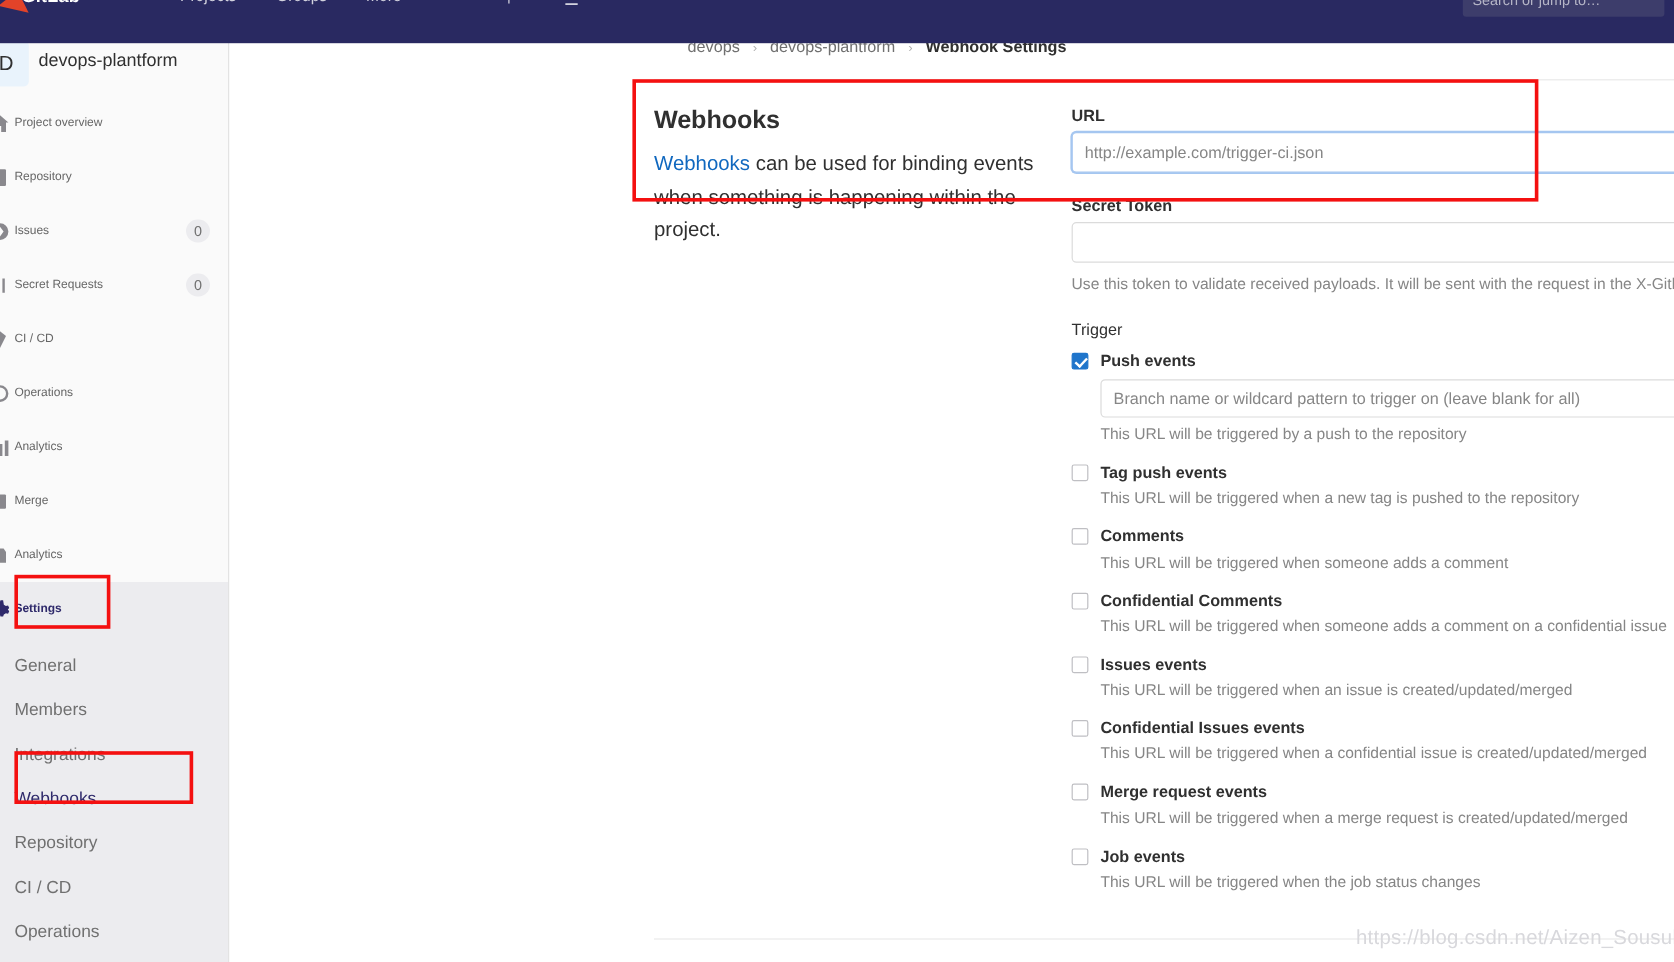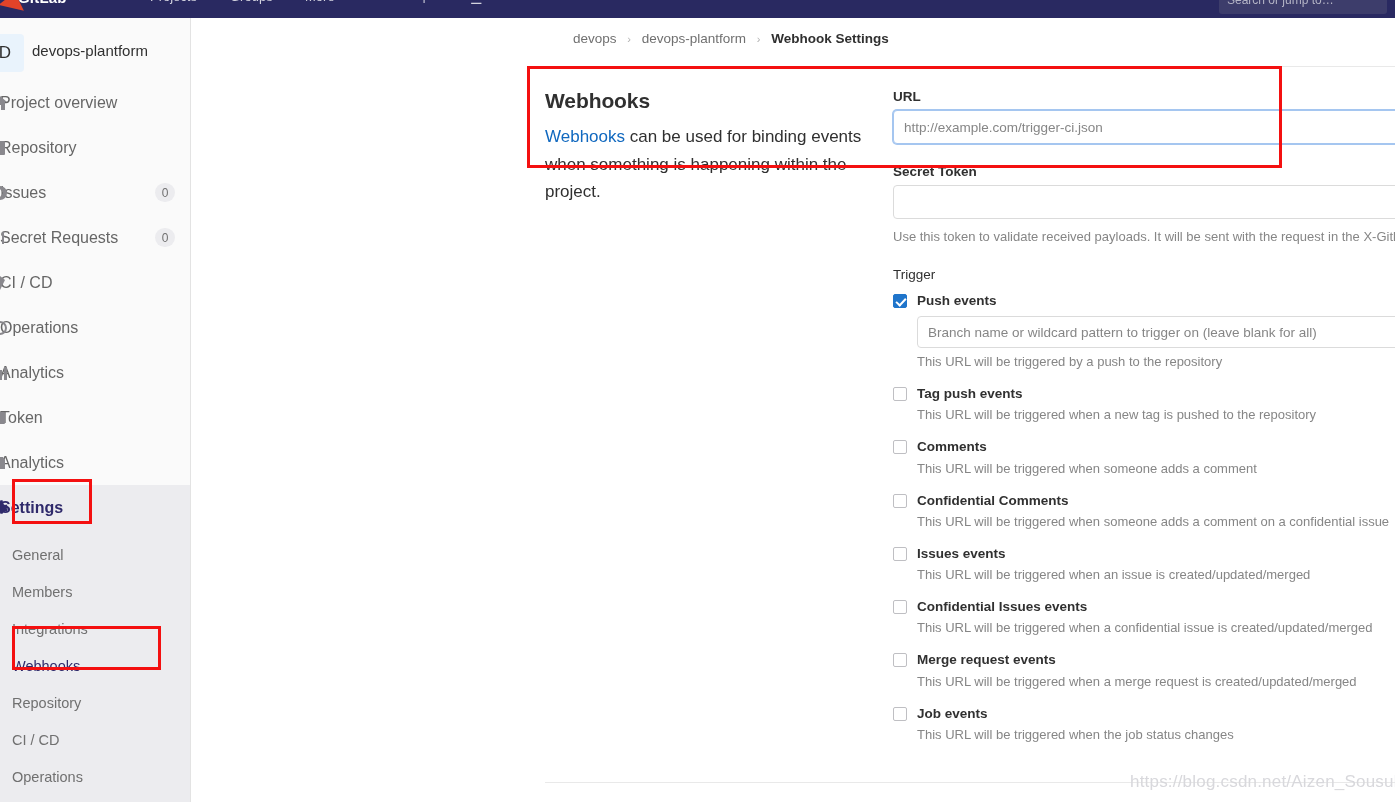--- a/index.html
+++ b/index.html
@@ -7,21 +7,21 @@
     width: 1395px; height: 802px;
     overflow: hidden;
     font-family: "Liberation Sans", sans-serif;
     background: #fff;
     -webkit-font-smoothing: antialiased;
   }
   #app { position: relative; width: 1395px; height: 802px; overflow: hidden; }
 
   
   .topbar {
-    position: absolute; top: 0; left: 0; width: 1395px; height: 18px;
+    position: absolute; top: 0; left: 0; width: 1395px; height: 36px;
     background: #292961; overflow: hidden; z-index: 40;
   }
   .tb-logo {
     position: absolute; left: 18px; top: -11px;
     color: #fff; font-size: 15px; font-weight: bold; letter-spacing: .2px;
   }
   .tb-tri {
     position: absolute; left: 0px; top: -8px; width: 0; height: 0;
     border-left: 13px solid transparent; border-right: 13px solid transparent;
     border-bottom: 16px solid #e24329; transform: rotate(13deg);
@@ -63,21 +63,21 @@
   .nav-item {
     position: relative; height: 45px; display: flex; align-items: center;
     padding-left: 0px; cursor: pointer;
   }
   .nav-item .ic {
     position: absolute; left: -9px; width: 18px; height: 18px;
     display: flex; align-items: center; justify-content: center;
     color: #89888d;
   }
   .nav-item .lbl {
-    font-size: 16px; color: #666; white-space: nowrap;
+    margin-left: 12px; font-size: 10px; color: #666; white-space: nowrap;
   }
   .nav-item .badge {
     position: absolute; right: 16px; top: 13px;
     min-width: 20px; height: 19px; border-radius: 10px;
     background: #ececef; color: #707070; font-size: 12px;
     display: flex; align-items: center; justify-content: center; padding: 0 6px;
   }
   .nav-item.active { background: #ececef; }
   .nav-item.active .lbl { color: #2f2a6b; font-weight: 700; }
   .nav-item.active .ic { color: #2f2a6b; }
@@ -279,21 +279,21 @@
         </span>
         <span class="lbl">Analytics</span>
       </div>
 
       <div class="nav-item">
         <span class="ic">
           <svg width="16" height="16" viewBox="0 0 16 16">
               <rect x="3" y="2" width="10" height="12" rx="1" fill="currentColor"></rect>
             </svg>
         </span>
-        <span class="lbl">Token</span>
+        <span class="lbl">Merge</span>
       </div>
 
       <div class="nav-item">
         <span class="ic">
           <svg width="16" height="16" viewBox="0 0 16 16">
               <path fill="currentColor" d="M5 2h6l2 3v9H3V5z"></path>
             </svg>
         </span>
         <span class="lbl">Analytics</span>
       </div>

